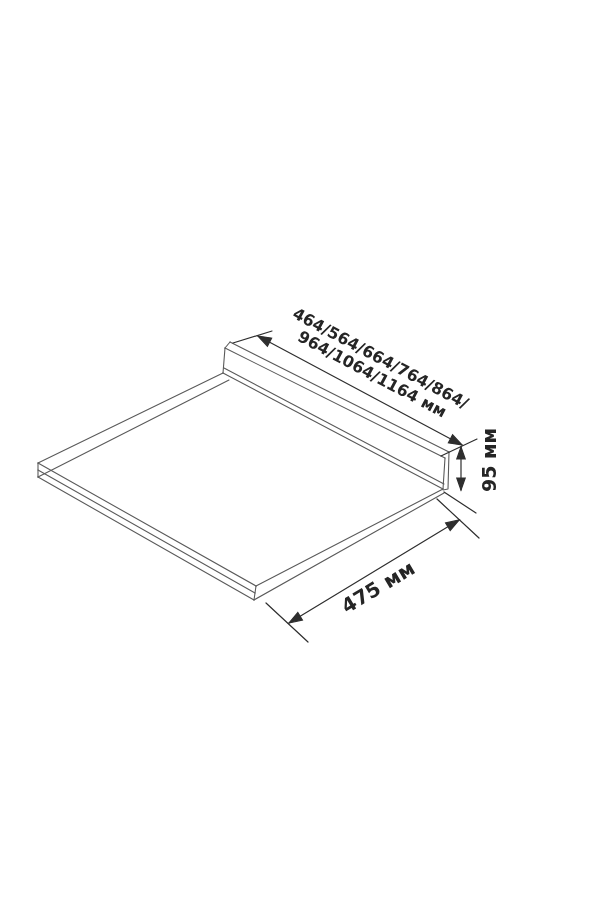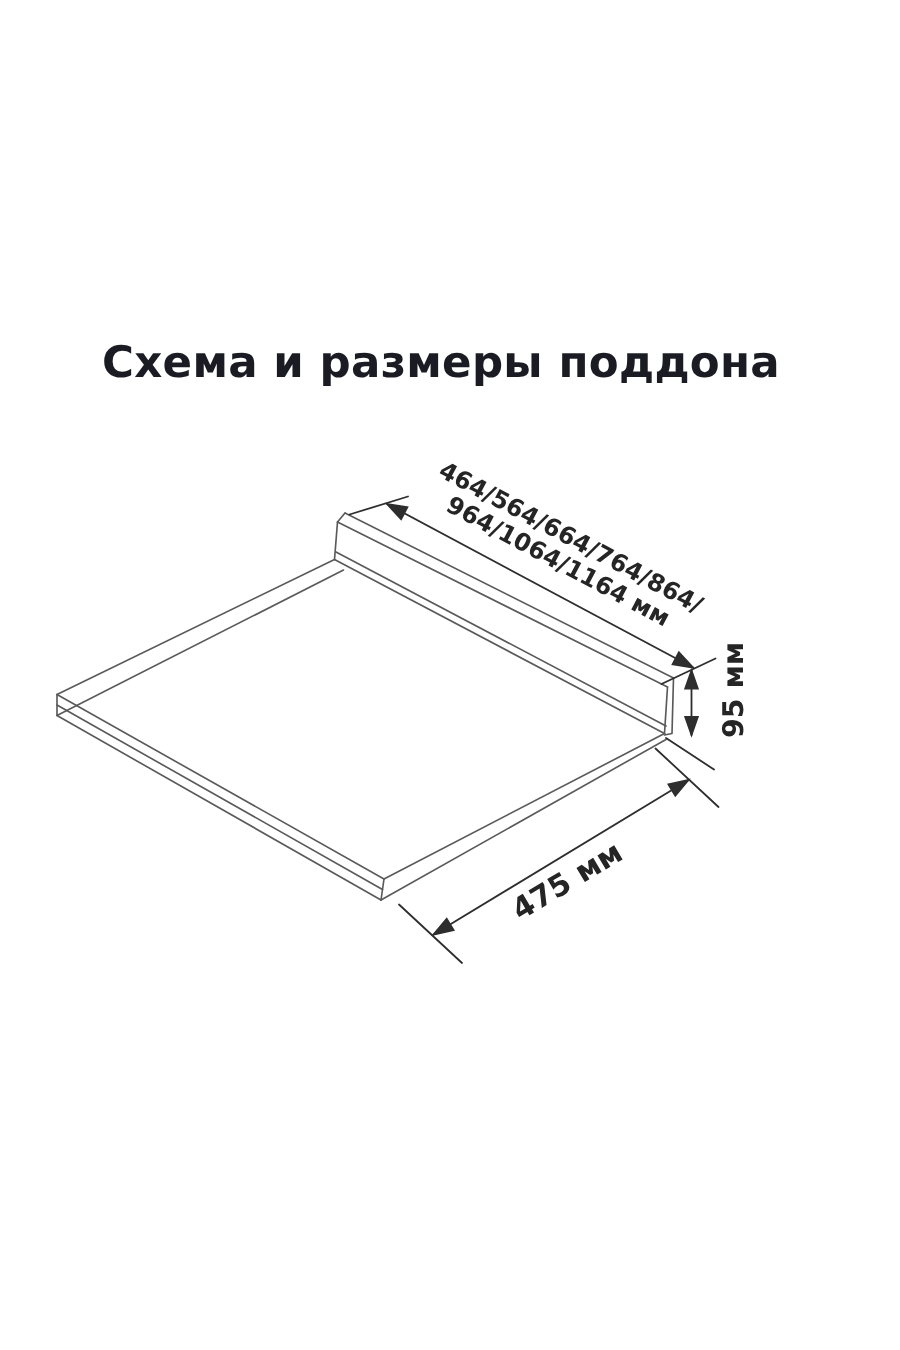--- a/index.html
+++ b/index.html
@@ -51,21 +51,20 @@
     left:378px;top:587px;
     font-size:20px;
     transform:translate(-50%,-50%) rotate(-31deg);
   }
 </style>
 </head>
 <body>
 
 <div class="page">
 
-  <h1 class="title">Схема и размеры поддона</h1>
 
   <svg class="drawing" width="600" height="900" viewBox="0 0 600 900">
 
     <g fill="none" stroke="var(--line-color)" stroke-width="1.1" stroke-linecap="round" stroke-linejoin="round">
 
       <path d="M230,342 L449,452"></path>
       <path d="M225,348 L445,458"></path>
       <path d="M230,342 L225,348"></path>
       <path d="M225,348 L223,373"></path>
       <path d="M449,452 L448,489 L443,490"></path>

